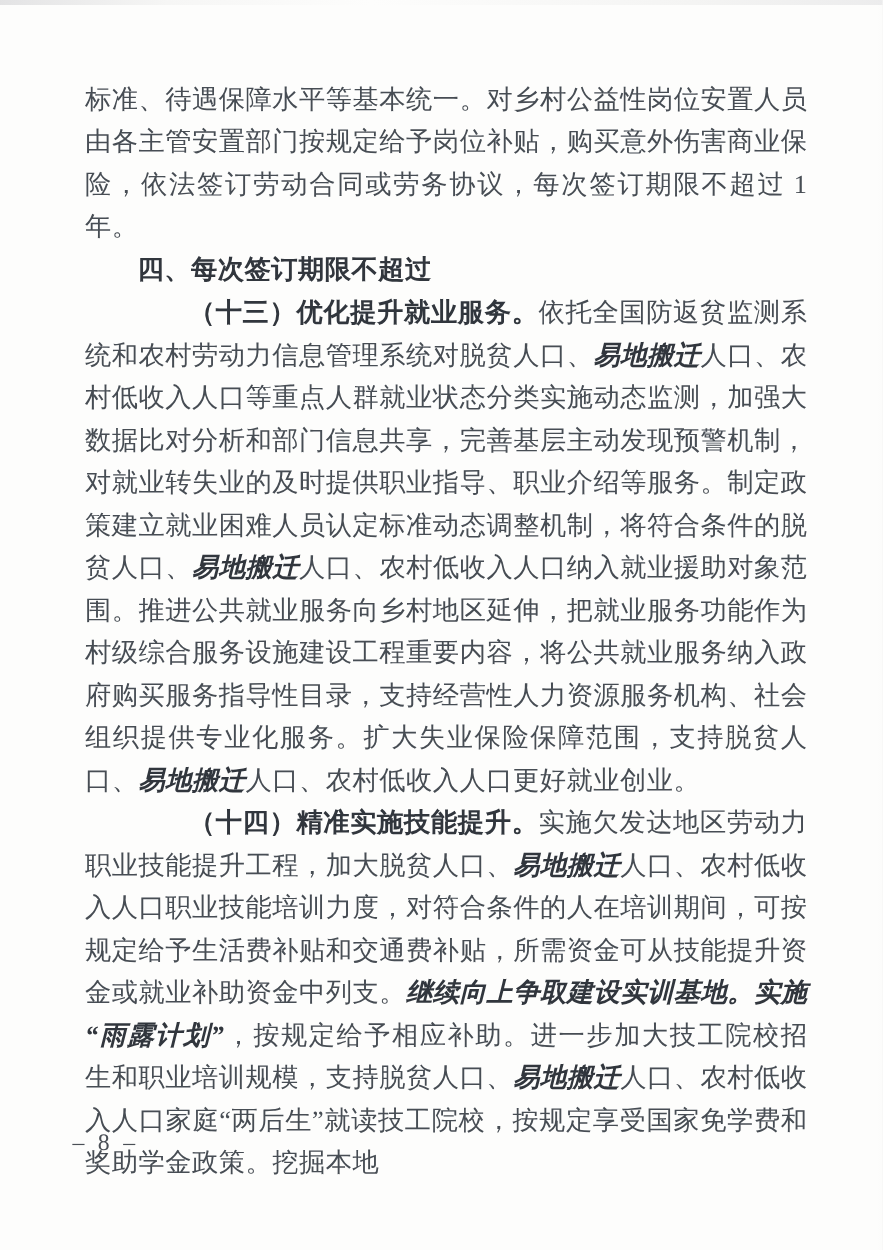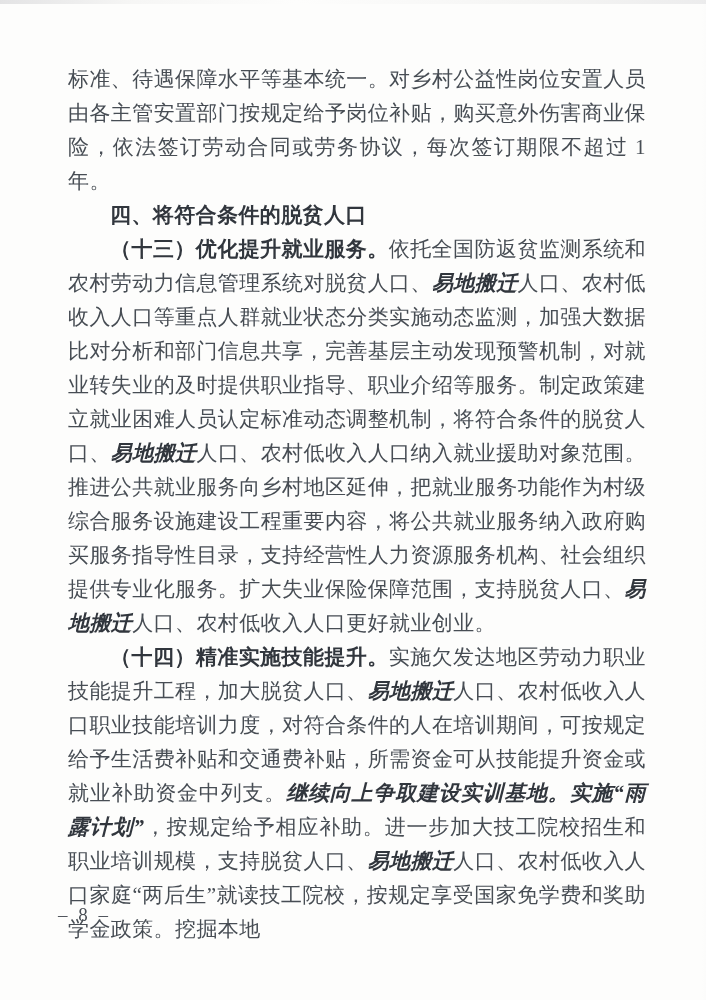--- a/index.html
+++ b/index.html
@@ -45,37 +45,37 @@
   p.para.heading .run{
     font-family:"Liberation Sans","DejaVu Sans",sans-serif;
     font-weight:700;
     color:var(--ink-bold);
   }
   .run-hei{
     font-family:"Liberation Sans","DejaVu Sans",sans-serif;
     font-weight:700;color:var(--ink-bold);
   }
   .run-kai{
-    font-weight:700;color:var(--ink-bold);
+    font-weight:700;color:var(--ink-bold);margin-left:41px;
   }
   .run-bold{
     font-weight:700;color:var(--ink-bold);font-style:italic;
   }
   .page-number{
     position:absolute;left:58px;top:902px;
     font-size:19px;line-height:26px;
     letter-spacing:3px;
     color:#4a4f56;
     font-family:"Liberation Serif","DejaVu Serif",serif;
   }
 </style>
 </head>
 <body>
 
 <div class="page">
   <div class="text-block">
       <p class="para"><span class="run">标准、待遇保障水平等基本统一。对乡村公益性岗位安置人员由各主管安置部门按规定给予岗位补贴，购买意外伤害商业保险，依法签订劳动合同或劳务协议，每次签订期限不超过 1 年。</span></p>
-      <p class="para indent heading"><span class="run run-hei">四、将符合条件的脱贫人口</span></p>
+      <p class="para indent heading"><span class="run run-hei">四、每次签订期限不超过</span></p>
       <p class="para indent"><span class="run run-kai">（十三）优化提升就业服务。</span><span class="run">依托全国防返贫监测系统和农村劳动力信息管理系统对脱贫人口、</span><span class="run run-bold">易地搬迁</span><span class="run">人口、农村低收入人口等重点人群就业状态分类实施动态监测，加强大数据比对分析和部门信息共享，完善基层主动发现预警机制，对就业转失业的及时提供职业指导、职业介绍等服务。制定政策建立就业困难人员认定标准动态调整机制，将符合条件的脱贫人口、</span><span class="run run-bold">易地搬迁</span><span class="run">人口、农村低收入人口纳入就业援助对象范围。推进公共就业服务向乡村地区延伸，把就业服务功能作为村级综合服务设施建设工程重要内容，将公共就业服务纳入政府购买服务指导性目录，支持经营性人力资源服务机构、社会组织提供专业化服务。扩大失业保险保障范围，支持脱贫人口、</span><span class="run run-bold">易地搬迁</span><span class="run">人口、农村低收入人口更好就业创业。</span></p>
       <p class="para indent"><span class="run run-kai">（十四）精准实施技能提升。</span><span class="run">实施欠发达地区劳动力职业技能提升工程，加大脱贫人口、</span><span class="run run-bold">易地搬迁</span><span class="run">人口、农村低收入人口职业技能培训力度，对符合条件的人在培训期间，可按规定给予生活费补贴和交通费补贴，所需资金可从技能提升资金或就业补助资金中列支。</span><span class="run run-bold">继续向上争取建设实训基地。实施“雨露计划”</span><span class="run">，按规定给予相应补助。进一步加大技工院校招生和职业培训规模，支持脱贫人口、</span><span class="run run-bold">易地搬迁</span><span class="run">人口、农村低收入人口家庭“两后生”就读技工院校，按规定享受国家免学费和奖助学金政策。挖掘本地</span></p>
     </div>
   <div class="page-number">– 8 –</div>
 </div>
 
 </body></html>

